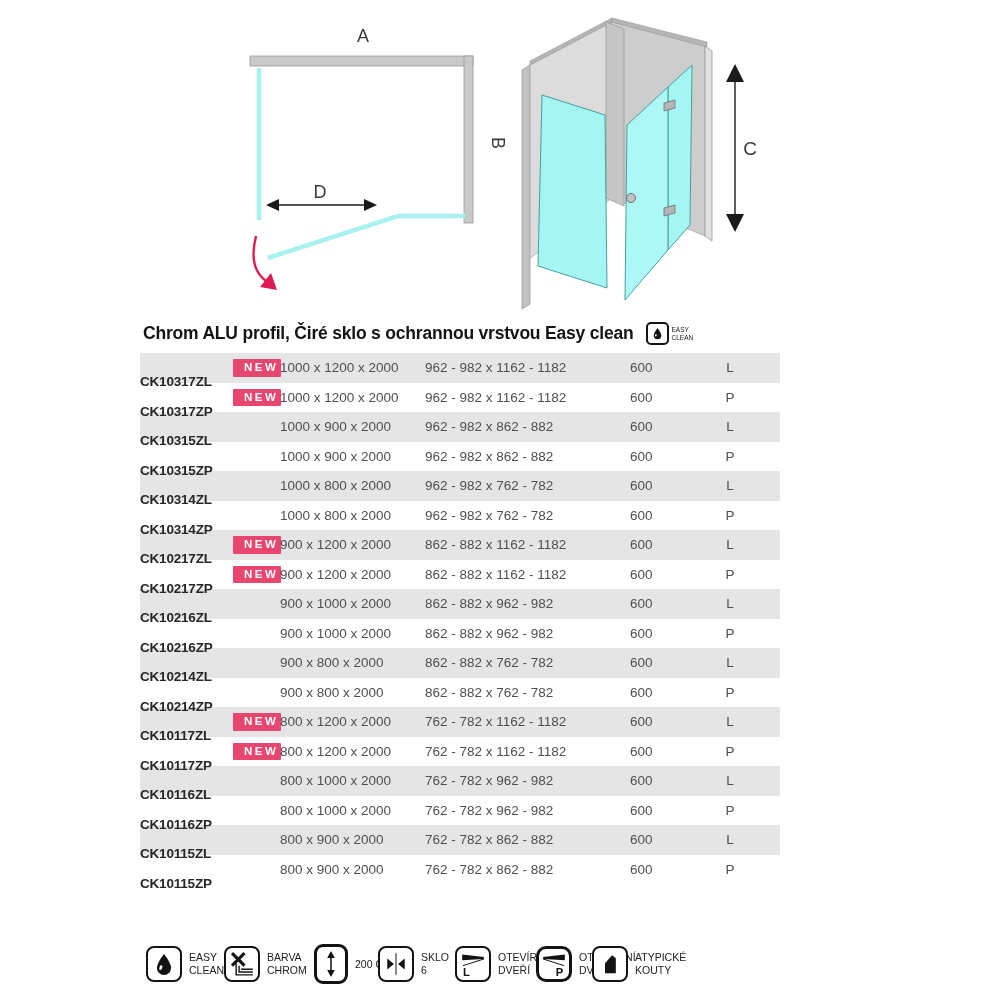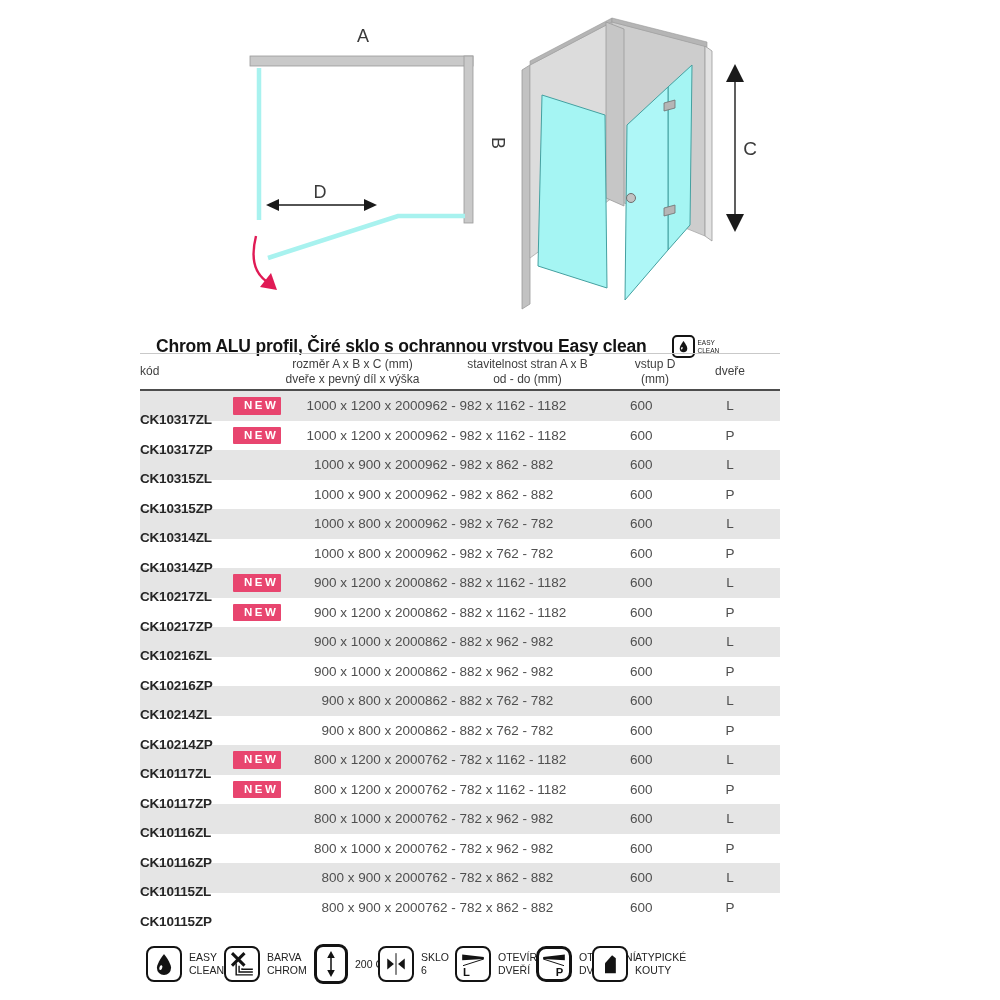--- a/index.html
+++ b/index.html
@@ -6,21 +6,21 @@
   .page{position:relative;width:1000px;height:1000px;background:#fff;overflow:hidden;
         font-family:"Liberation Sans",sans-serif;color:#333;}
   svg text{font-family:"Liberation Sans",sans-serif;}
 
   
   .svg-top{position:absolute;left:230px;top:10px;}
   .svg-iso{position:absolute;left:500px;top:8px;}
 
   
   .title-row{position:absolute;left:140px;top:320px;display:flex;align-items:center;gap:9px;}
-  .title-row h1{margin:16px;font-size:17.5px;font-weight:700;color:#141414;letter-spacing:-0.2px;}
+  .title-row h1{margin:3px;font-size:17.5px;font-weight:700;color:#141414;letter-spacing:-0.2px;}
   .title-badge{display:flex;align-items:center;gap:3px;}
   .tb-box{box-sizing:border-box;width:23px;height:23px;border:2px solid #141414;border-radius:5px;
           display:flex;align-items:center;justify-content:center;background:#fff;}
   .tb-label{display:flex;flex-direction:column;font-size:6.5px;line-height:1.15;color:#222;font-weight:400;}
 
   
   .spec-table{position:absolute;left:140px;top:353px;width:640px;}
   .thead{box-sizing:border-box;display:flex;align-items:center;height:38px;
          border-top:1px solid #c9c9c9;border-bottom:2px solid #4d4d4d;
          font-size:12px;color:#3f3f3f;line-height:1.2;}
@@ -30,21 +30,21 @@
   .th-rozmer{width:145px;text-align:center;}
   .th-stavit{width:205px;text-align:center;}
   .th-vstup{width:50px;text-align:center;}
   .th-dvere{width:100px;text-align:center;}
   .trow{display:flex;align-items:center;height:29.5px;font-size:13.5px;color:#4f4f4f;}
   .trow.alt{background:#e5e5e5;}
   .c-kod{width:93px;font-weight:700;color:#262626;font-size:13.5px;letter-spacing:-0.2px;margin-top:28px;}
   .c-badge{width:47px;}
   .new-badge{display:inline-block;background:#e8456f;color:#fff;font-weight:700;font-size:11.5px;
              letter-spacing:2.5px;padding:3px 3px 3px 11px;border-radius:1px;line-height:1;}
-  .c-rozmer{width:145px;text-align:right;}
+  .c-rozmer{width:145px;text-align:left;}
   .c-stavit{width:205px;text-align:left;}
   .c-vstup{width:50px;text-align:left;}
   .c-dvere{width:100px;text-align:center;}
 
   
   .legend{position:absolute;left:140px;top:944px;width:700px;height:48px;}
   .lg-item{position:absolute;top:0;display:flex;align-items:center;gap:7px;height:40px;}
   .lg-icon{box-sizing:border-box;width:36px;height:36px;border:2px solid #131313;border-radius:8px;
            background:#fff;display:flex;align-items:center;justify-content:center;flex:0 0 auto;}
   .lg-icon.tall{width:34px;height:40px;border-width:3px;border-radius:9px;}
@@ -101,37 +101,20 @@
         </svg>
       </span>
       <span class="tb-label">
         <span>EASY</span>
         <span>CLEAN</span>
       </span>
     </span>
   </div>
 
   <div class="spec-table">
-    <div class="thead">
-      <div class="th th-kod">kód</div>
-      <div class="th th-badge"></div>
-      <div class="th th-rozmer">
-        <div>rozměr A x B x C (mm)</div>
-        <div>dveře x pevný díl x výška</div>
-      </div>
-      <div class="th th-stavit">
-        <div>stavitelnost stran A x B</div>
-        <div>od - do (mm)</div>
-      </div>
-      <div class="th th-vstup">
-        <div>vstup D</div>
-        <div>(mm)</div>
-      </div>
-      <div class="th th-dvere">dveře</div>
-    </div>
     <div>
         <div class="trow alt">
       <div class="c-kod">CK10317ZL</div>
       <div class="c-badge"><span class="new-badge">NEW</span></div>
       <div class="c-rozmer">1000 x 1200 x 2000</div>
       <div class="c-stavit">962 - 982 x 1162 - 1182</div>
       <div class="c-vstup">600</div>
       <div class="c-dvere">L</div>
     </div>
         <div class="trow">

